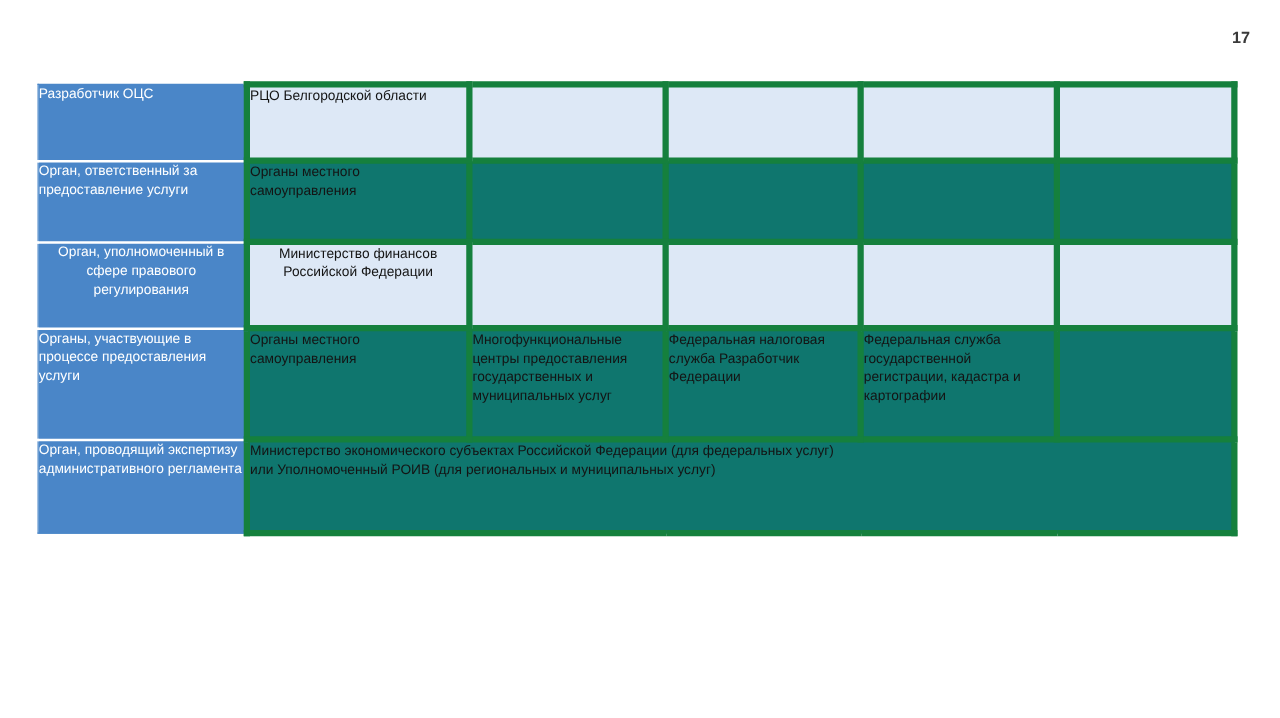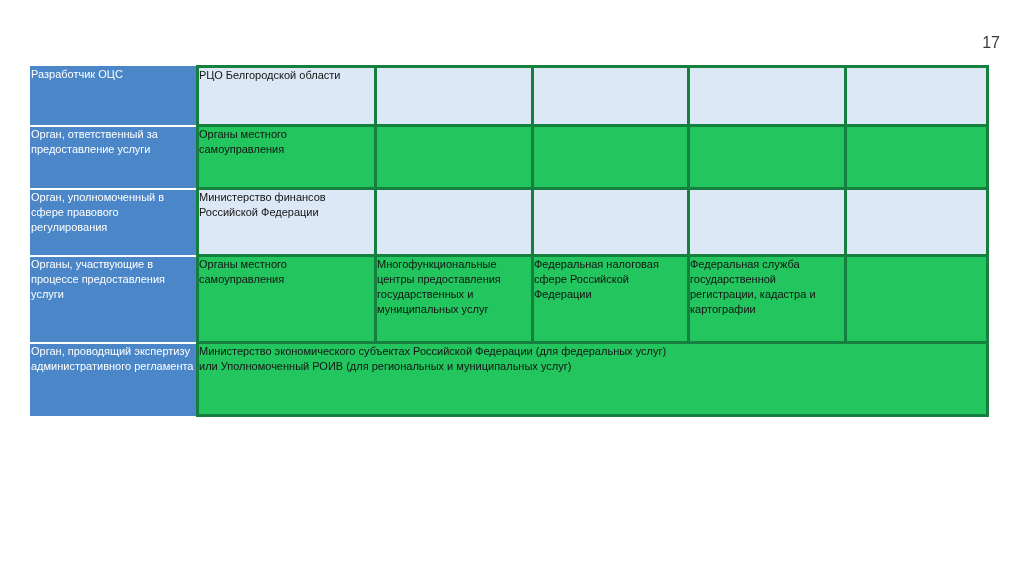--- a/index.html
+++ b/index.html
@@ -30,74 +30,75 @@
     top: 19px;
     font-size: 17px;
     font-weight: 400;
     color: #111111;
     letter-spacing: 0.1px;
     white-space: nowrap;
   }
   .page-number {
     position: absolute;
     right: 24px;
-    top: 34px;
-    font-size: 16px;
+    top: 22px;
+    font-size: 13px;
     color: #3a3a3a;
+    font-weight: bold;
   }
 
   
   .org-table {
     position: absolute;
     left: 30px;
     top: 65px;
     width: 957px;
     border-collapse: collapse;
     table-layout: fixed;
     border-radius: 31px;
   }
   .org-table td {
     vertical-align: top;
-    border: 3px solid #15803d;
+    border: 5px solid #15803d;
     padding: 0;
   }
   .label-cell {
     background: #4a86c8;
     color: #ffffff;
     font-size: 11px;
     line-height: 15px;
     padding: 9px 0 8px 14px;
     border: 1px solid #4a86c8 !important;
     border-bottom: 2px solid #ffffff !important;
   }
   .row-last .label-cell {
     border-bottom: 1px solid #4a86c8 !important;
   }
   .data-cell {
-    background: #22c55e;
+    background: #0f766e;
     font-size: 11px;
     line-height: 15px;
     color: #141414;
     padding: 9px 10px 8px 12px;
   }
   .banded .data-cell {
     background: #dde8f6;
   }
   .data-cell .line {
     display: block;
     white-space: nowrap;
   }
   .empty-cell {
     font-size: 0;
   }
 
   
   .r1 td { height: 56px; }
   .r2 td { height: 60px; }
-  .r3 td { height: 64px; }
+  .r3 td { height: 64px; text-align: center; }
   .r4 td { height: 84px; }
   .r5 td { height: 49px; }
   .r6 td { height: 70px; }
 
   .wide-cell { padding: 9px 10px 8px 14px; }
 </style>
 </head>
 <body>
 
 <div class="slide-header">
@@ -153,21 +154,21 @@
           <span class="line">самоуправления</span>
         </td>
         <td class="data-cell">
           <span class="line">Многофункциональные</span>
           <span class="line">центры предоставления</span>
           <span class="line">государственных и</span>
           <span class="line">муниципальных услуг</span>
         </td>
         <td class="data-cell">
           <span class="line">Федеральная налоговая</span>
-          <span class="line">сфере Российской</span>
+          <span class="line">служба Разработчик</span>
           <span class="line">Федерации</span>
         </td>
         <td class="data-cell">
           <span class="line">Федеральная служба</span>
           <span class="line">государственной</span>
           <span class="line">регистрации, кадастра и</span>
           <span class="line">картографии</span>
         </td>
         <td class="data-cell empty-cell"></td>
       </tr>

